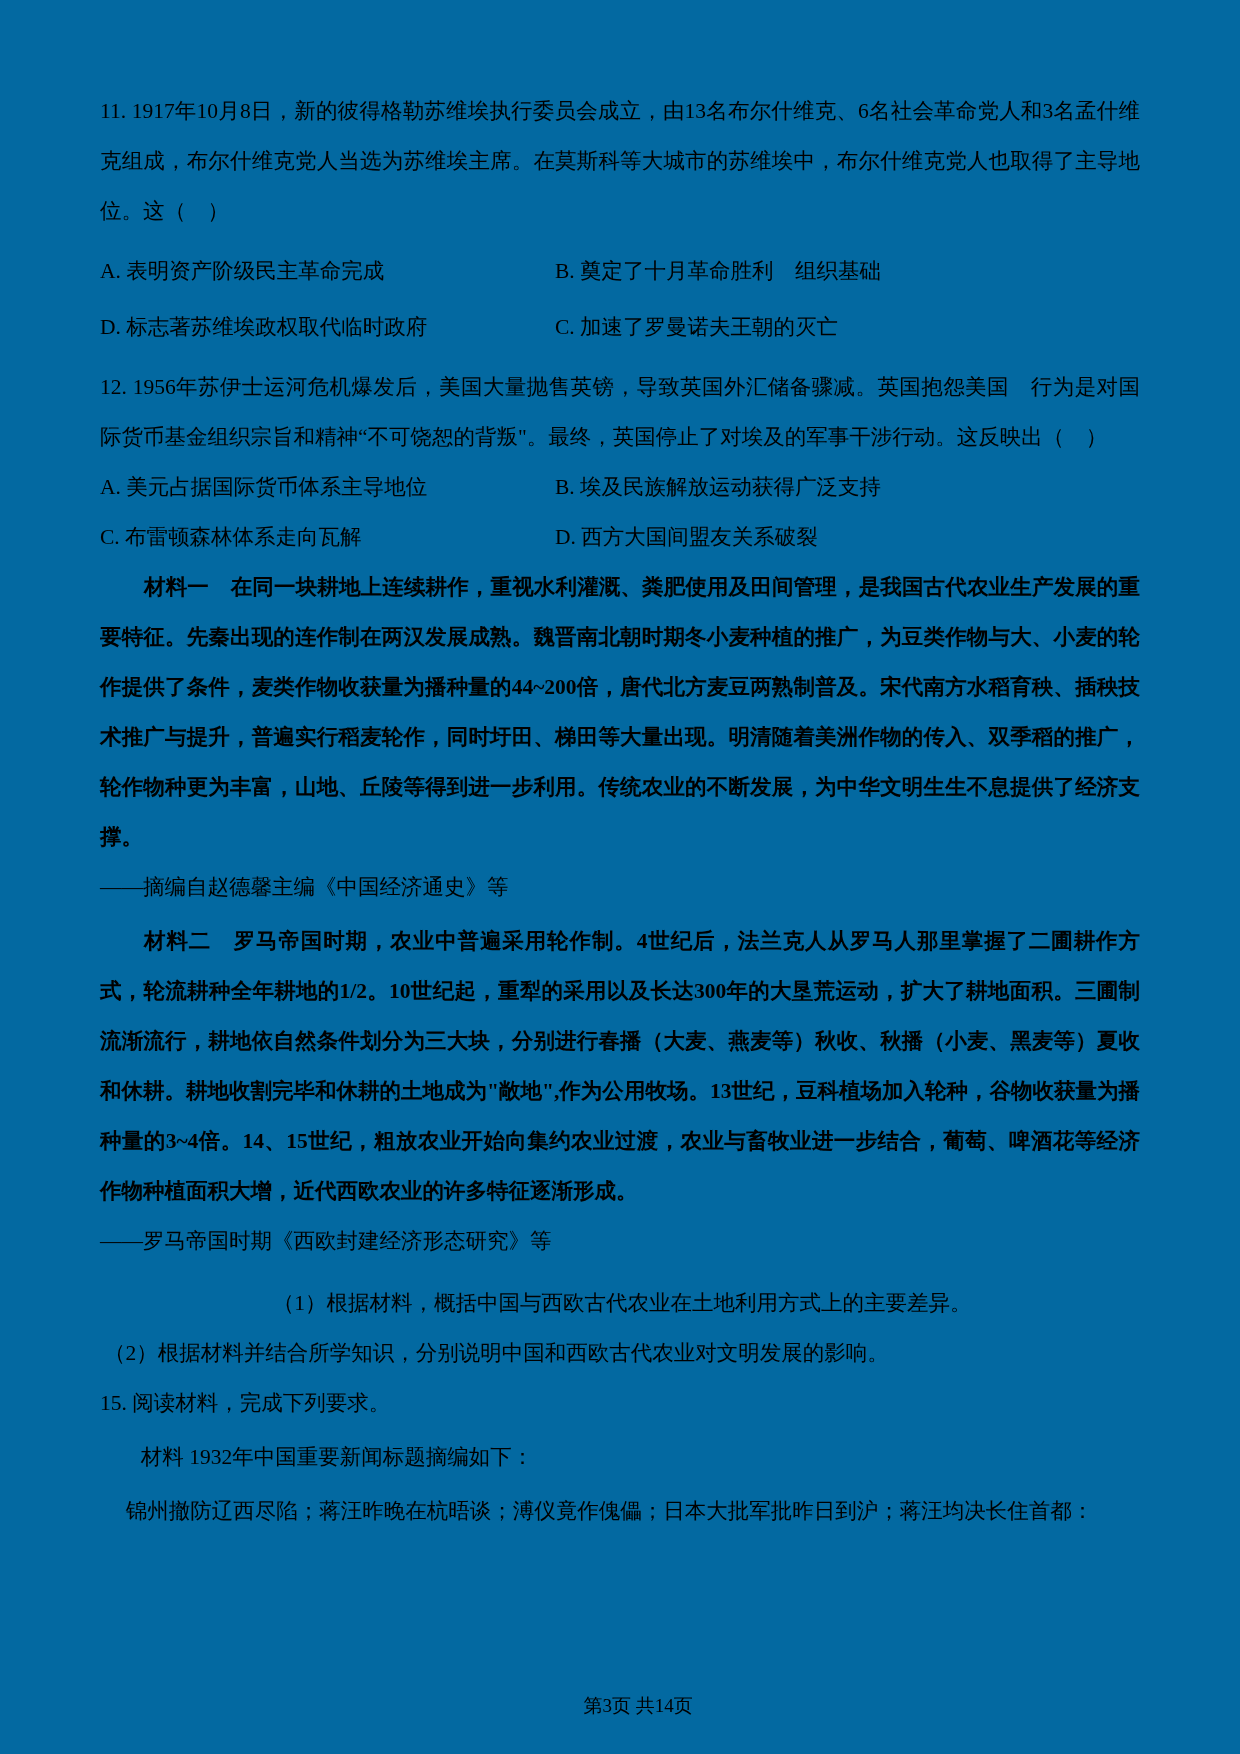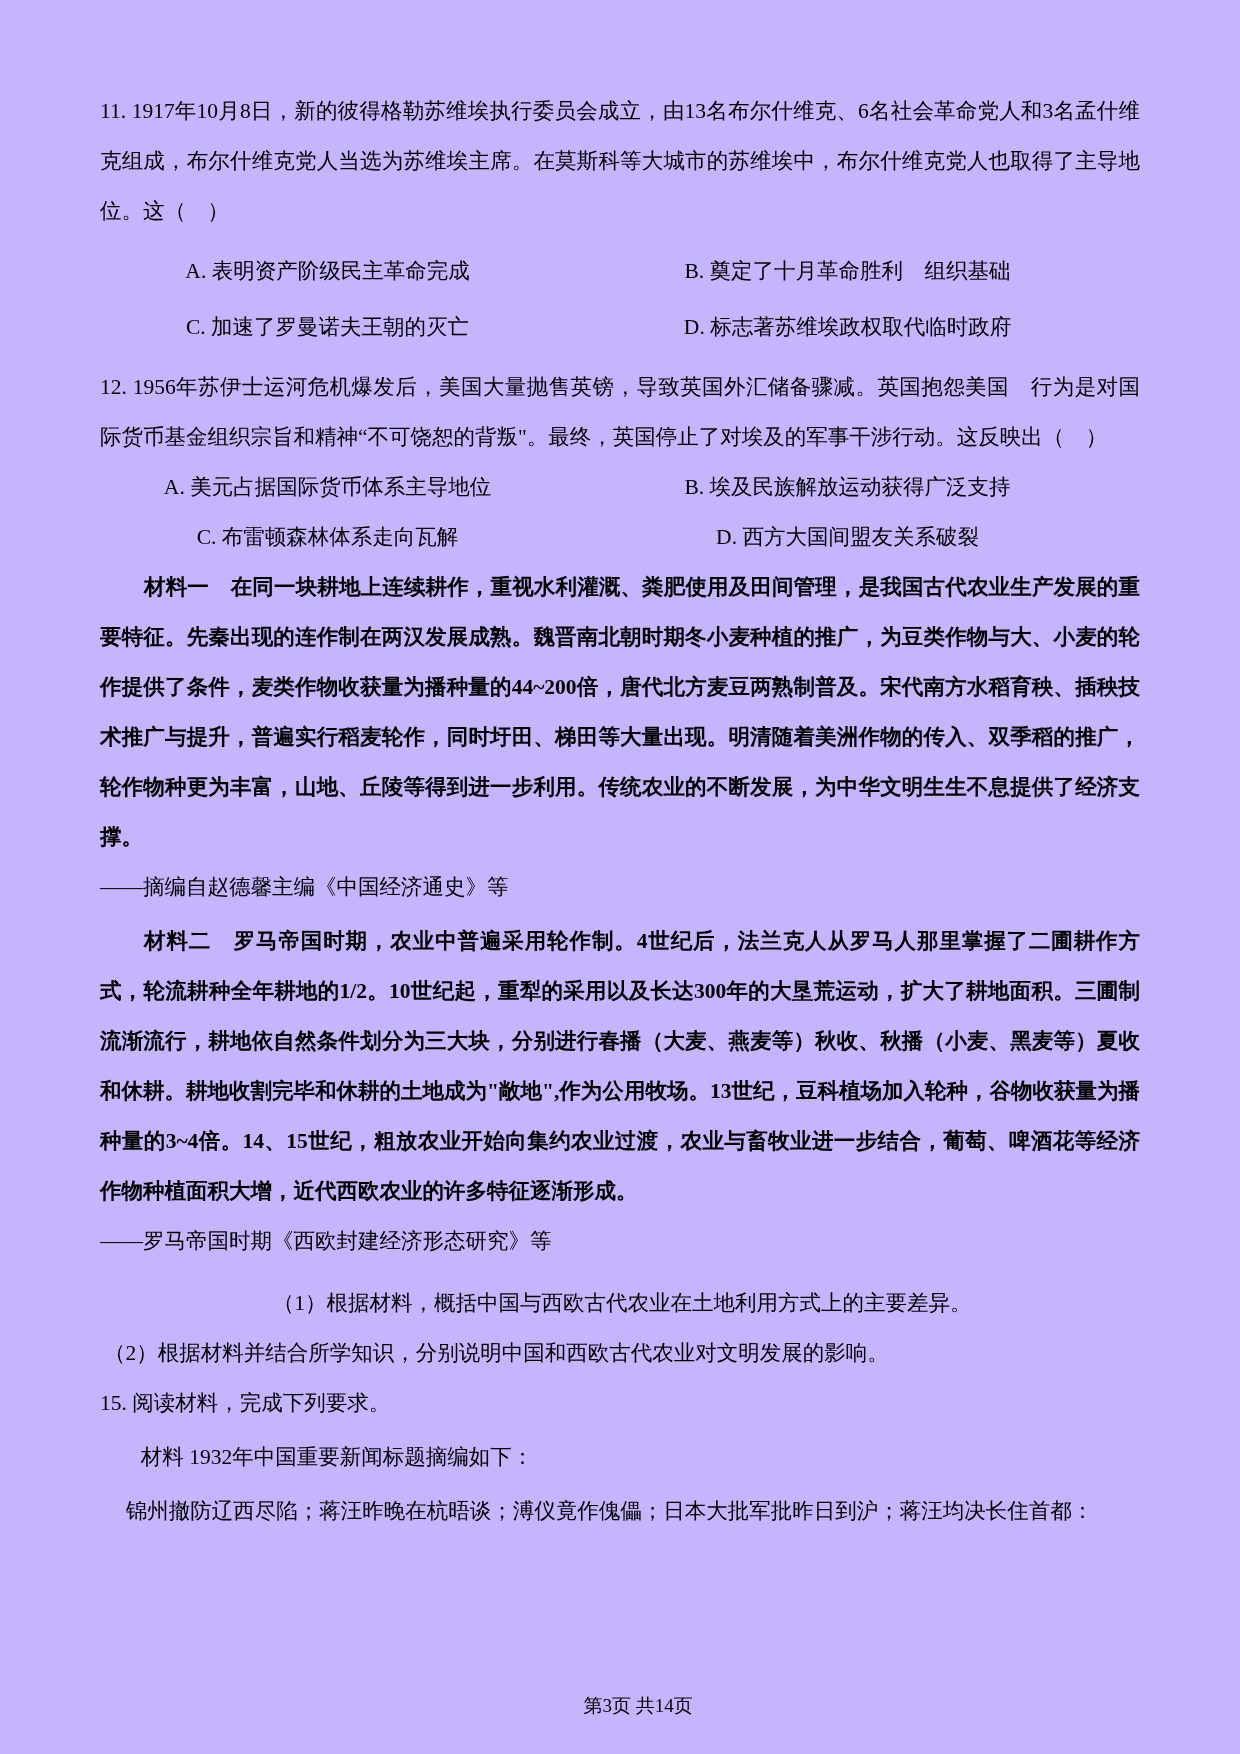--- a/index.html
+++ b/index.html
@@ -5,36 +5,35 @@
   html, body {
     margin: 0;
     padding: 0;
     background: #ffffff;
   }
   .page {
     position: relative;
     width: 1240px;
     height: 1754px;
     margin: 0 auto;
-    background: #c4b5fd;
+    background: #0369a1;
     box-sizing: border-box;
     padding: 86px 100px 0 100px;
     font-family: "Liberation Serif", "DejaVu Serif", serif;
     font-size: 21.5px;
     color: #000000;
     overflow: hidden;
   }
   p { margin: 0; line-height: 50px; }
 
   .stem { text-align: justify; }
   .options-row {
     display: grid;
     grid-template-columns: 455px 1fr;
     align-items: baseline;
-    text-align: center;
   }
   .option { white-space: nowrap; }
   .material { text-indent: 2.05em; text-align: justify; font-weight: bold; }
   .source { text-align: left; }
   .subq { padding-left: 4px; }
   .material-intro { text-indent: 1.9em; }
   .headline-line { text-indent: 1.2em; text-align: justify; }
 
   .mt10 { margin-top: 10px; }
   .mt6  { margin-top: 6px; }
@@ -56,22 +55,22 @@
 <body>
 
 <div class="page">
 
   <p class="stem">11. 1917年10月8日，新的彼得格勒苏维埃执行委员会成立，由13名布尔什维克、6名社会革命党人和3名孟什维克组成，布尔什维克党人当选为苏维埃主席。在莫斯科等大城市的苏维埃中，布尔什维克党人也取得了主导地位。这（　）</p>
   <div class="options-row mt10">
     <p class="option">A. 表明资产阶级民主革命完成</p>
     <p class="option">B. 奠定了十月革命胜利　组织基础</p>
   </div>
   <div class="options-row mt6">
+    <p class="option">D. 标志著苏维埃政权取代临时政府</p>
     <p class="option">C. 加速了罗曼诺夫王朝的灭亡</p>
-    <p class="option">D. 标志著苏维埃政权取代临时政府</p>
   </div>
 
   <p class="stem mt10">12. 1956年苏伊士运河危机爆发后，美国大量抛售英镑，导致英国外汇储备骤减。英国抱怨美国　行为是对国际货币基金组织宗旨和精神“不可饶恕的背叛"。最终，英国停止了对埃及的军事干涉行动。这反映出（　）</p>
   <div class="options-row">
     <p class="option">A. 美元占据国际货币体系主导地位</p>
     <p class="option">B. 埃及民族解放运动获得广泛支持</p>
   </div>
   <div class="options-row">
     <p class="option">C. 布雷顿森林体系走向瓦解</p>
     <p class="option">D. 西方大国间盟友关系破裂</p>

